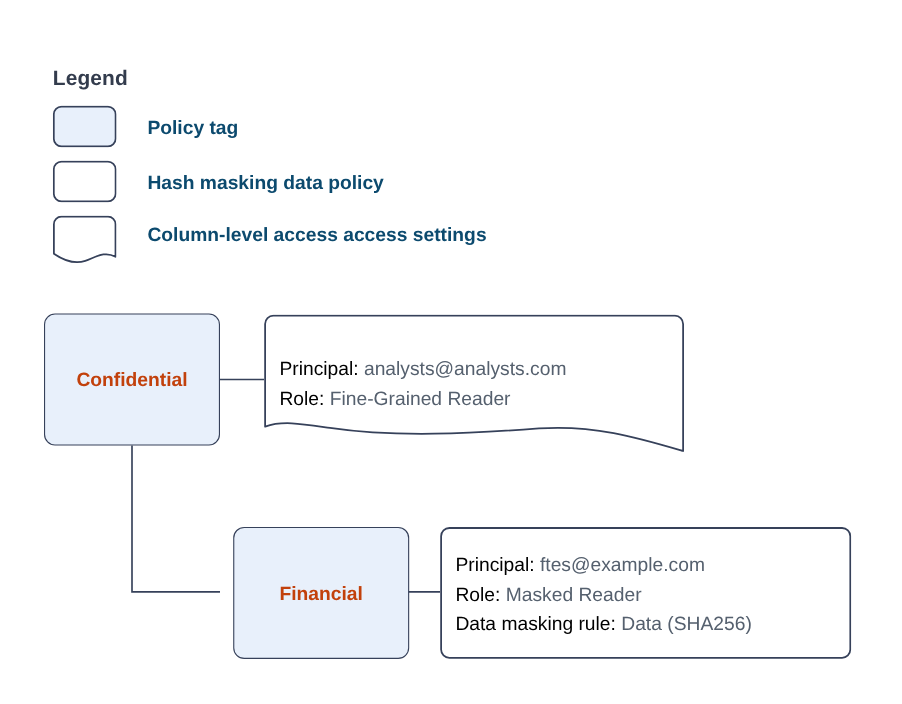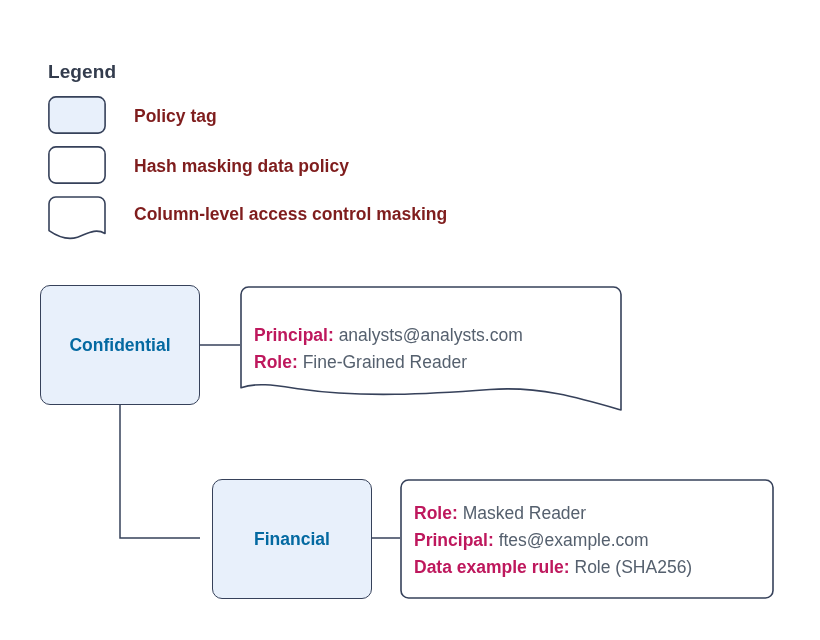--- a/index.html
+++ b/index.html
@@ -36,21 +36,21 @@
   }
   .legend-swatch svg { display: block; }
   .legend-label {
     position: absolute;
     left: 86px;
     top: 50%;
     transform: translateY(-50%);
     white-space: nowrap;
     font-size: 17.5px;
     font-weight: bold;
-    color: #7f1d1d;
+    color: #0c4a6e;
   }
   #legend-row-0 { top: 96px;  height: 40px; }
   #legend-row-1 { top: 146px; height: 40px; }
   #legend-row-2 { top: 196px; height: 44px; }
   #legend-row-2 .legend-label { top: 18px; transform: translateY(-50%); }
 
   
   #connectors {
     position: absolute;
     left: 0; top: 0;
@@ -64,21 +64,21 @@
     border: 1.6px solid #36415a;
     border-radius: 10px;
     display: flex;
     align-items: center;
     justify-content: center;
     box-sizing: border-box;
   }
   .tag-node span {
     font-size: 17.5px;
     font-weight: bold;
-    color: #0369a1;
+    color: #c2410c;
   }
   #node-confidential { left: 40px;  top: 285px; width: 160px; height: 120px; }
   #node-financial    { left: 212px; top: 479px; width: 160px; height: 120px; }
 
   
   .callout {
     position: absolute;
     box-sizing: border-box;
   }
   .callout-shape {
@@ -88,22 +88,22 @@
   }
   .callout-text {
     position: absolute;
     left: 14px;
     font-size: 17.5px;
     line-height: 27px;
     color: #55606e;
     white-space: nowrap;
   }
   .callout-text .k {
-    font-weight: bold;
-    color: #be185d;
+    font-weight: normal;
+    color: #000000;
   }
   #callout-confidential { left: 240px; top: 286px; width: 382px; height: 126px; }
   #callout-confidential .callout-text { top: 36px; }
   #callout-financial { left: 400px; top: 479px; width: 374px; height: 120px; }
   #callout-financial .callout-text { top: 21px; }
 </style>
 </head>
 <body>
 
 <div id="canvas">
@@ -130,21 +130,21 @@
 
   <div class="legend-row" id="legend-row-2">
     <div class="legend-swatch">
       <svg width="58" height="44" viewBox="0 0 58 44">
         <path d="M 7.8 1 L 50.2 1 A 6.8 6.8 0 0 1 57 7.8 L 57 37.5
                  C 47 31.5 38 38.5 29.5 41.2
                  C 20 44.2 9.5 40.5 1 34.6
                  L 1 7.8 A 6.8 6.8 0 0 1 7.8 1 Z" fill="#ffffff" stroke="#36415a" stroke-width="1.6" stroke-linejoin="round"></path>
       </svg>
     </div>
-    <div class="legend-label">Column-level access control masking</div>
+    <div class="legend-label">Column-level access access settings</div>
   </div>
 
   <svg id="connectors">
 
     <path d="M 200 345 L 240 345" fill="none" stroke="#36415a" stroke-width="1.5"></path>
 
     <path d="M 120 405 L 120 538 L 200 538" fill="none" stroke="#36415a" stroke-width="1.5"></path>
 
     <path d="M 360 538 L 400 538" fill="none" stroke="#36415a" stroke-width="1.5"></path>
   </svg>
@@ -176,27 +176,27 @@
       </div>
     </div>
   </div>
 
   <div class="callout" id="callout-financial">
     <svg class="callout-shape" width="374" height="120" viewBox="0 0 374 120">
       <rect x="1" y="1" width="372" height="118" rx="7.5" ry="7.5" fill="#ffffff" stroke="#36415a" stroke-width="1.6"></rect>
     </svg>
     <div class="callout-text">
       <div>
+        <span class="k">Principal:</span>
+        <span>ftes@example.com</span>
+      </div>
+      <div>
         <span class="k">Role:</span>
         <span>Masked Reader</span>
       </div>
       <div>
-        <span class="k">Principal:</span>
-        <span>ftes@example.com</span>
-      </div>
-      <div>
-        <span class="k">Data example rule:</span>
-        <span>Role (SHA256)</span>
+        <span class="k">Data masking rule:</span>
+        <span>Data (SHA256)</span>
       </div>
     </div>
   </div>
 
 </div>
 
 </body></html>

